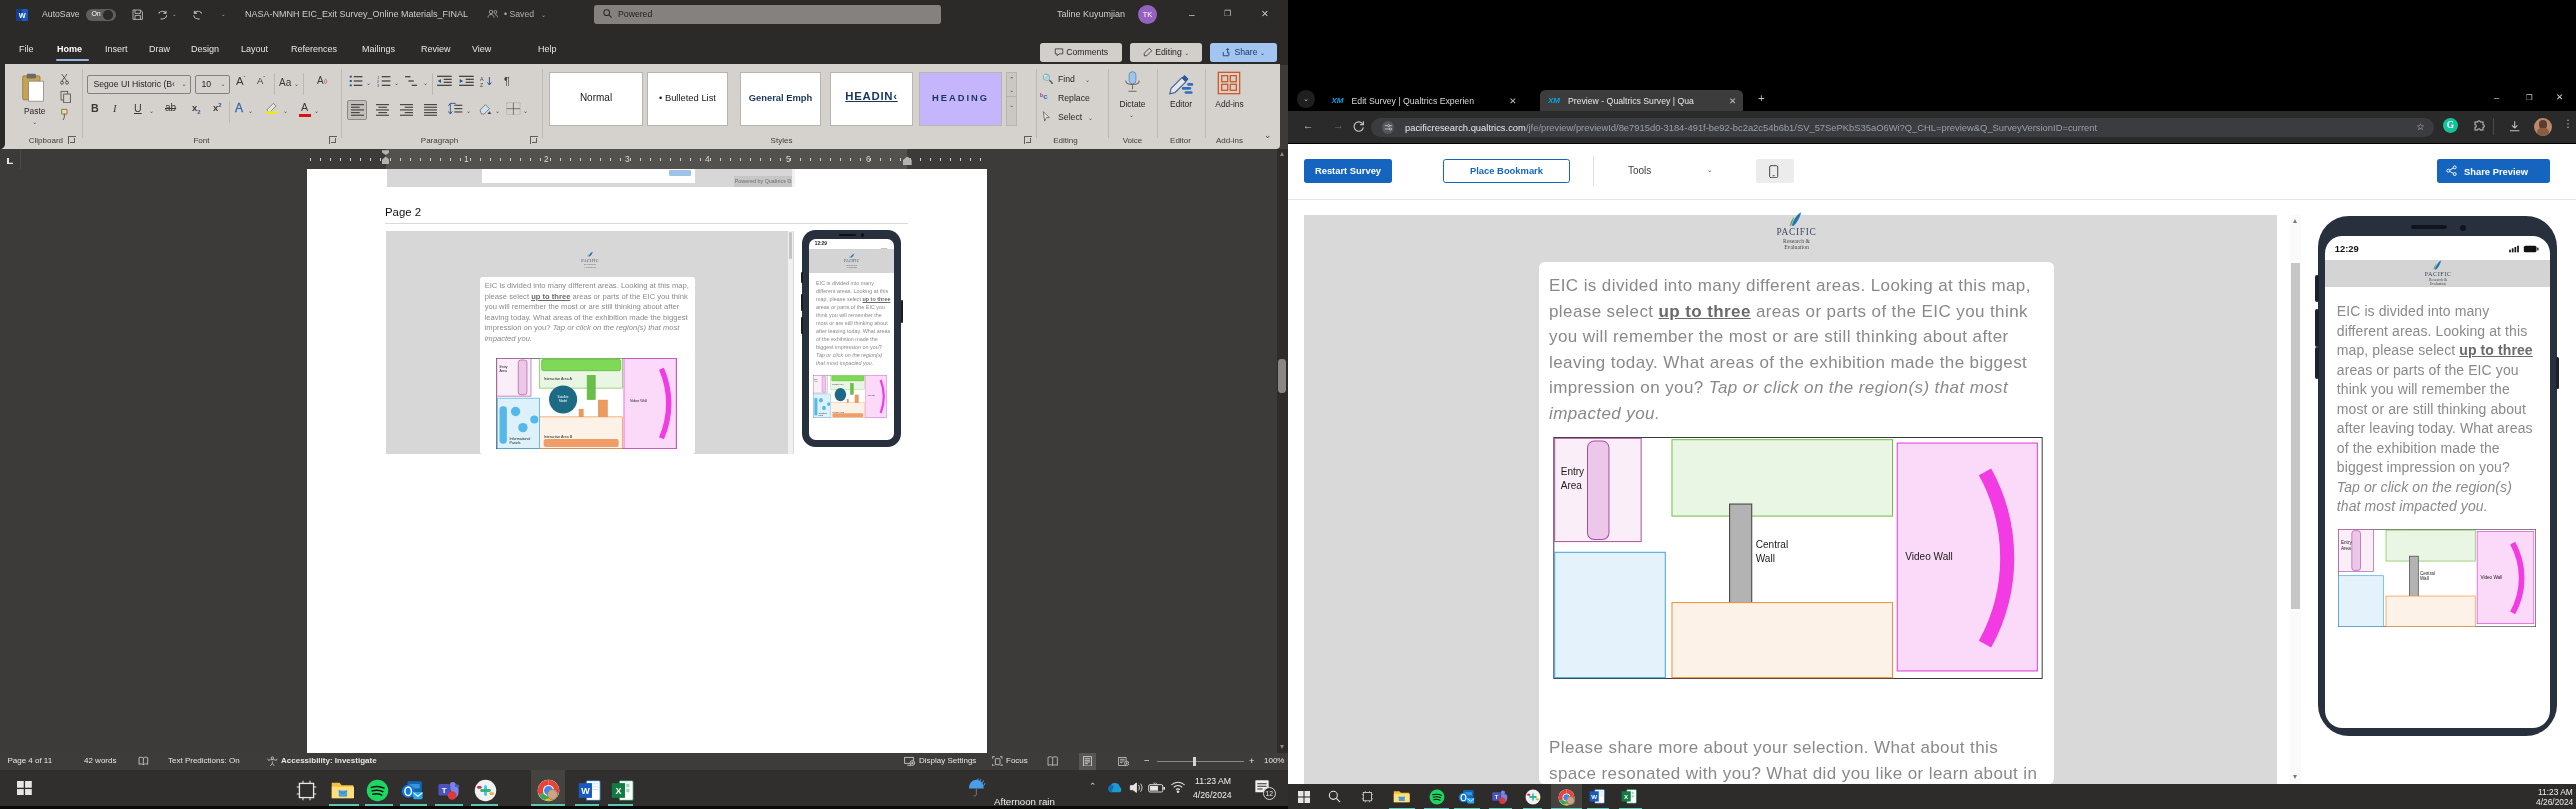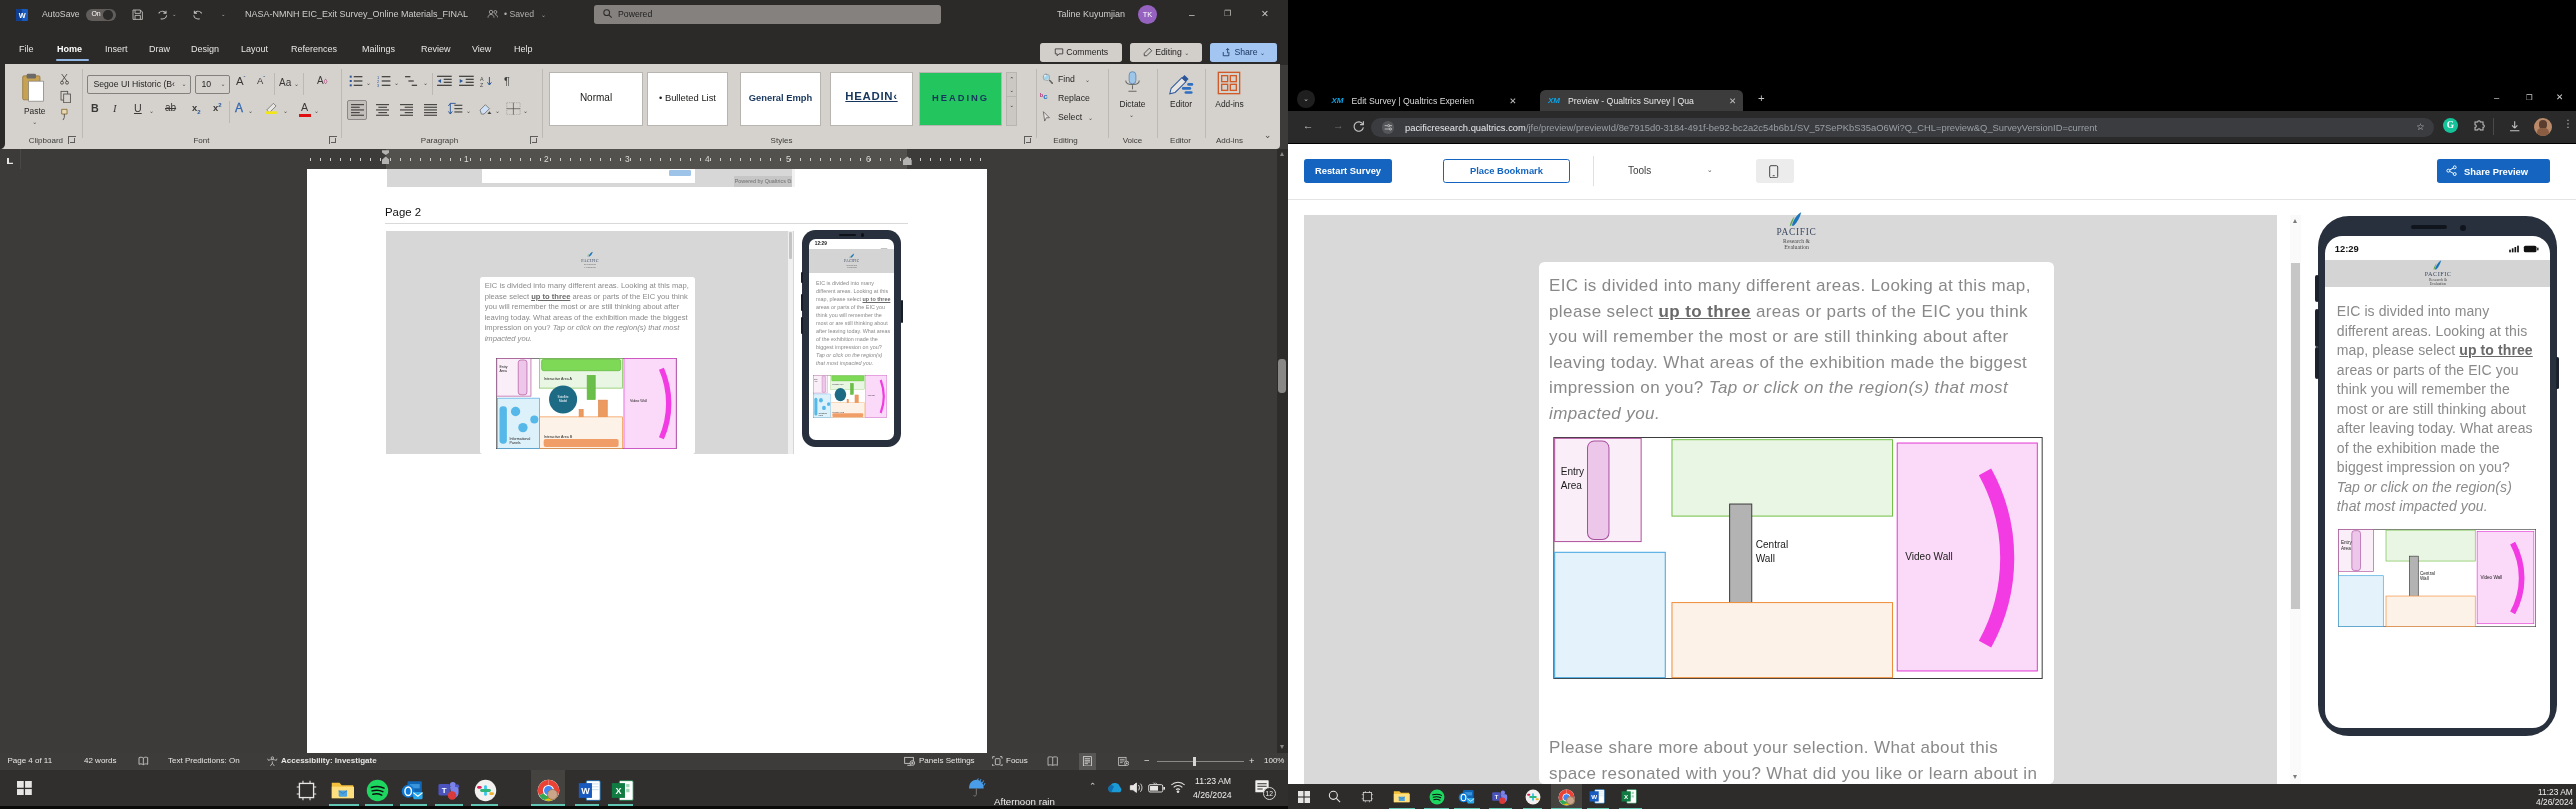--- a/index.html
+++ b/index.html
@@ -95,21 +95,21 @@
  <span class="mitem" style="left:57px;color:#fff;font-weight:bold">Home</span>
  <span class="abs" style="left:56px;top:29.5px;width:33px;height:2px;background:#91b6e4;border-radius:1.3px"></span>
  <span class="mitem" style="left:105px">Insert</span>
  <span class="mitem" style="left:149px">Draw</span>
  <span class="mitem" style="left:191px">Design</span>
  <span class="mitem" style="left:241px">Layout</span>
  <span class="mitem" style="left:291px">References</span>
  <span class="mitem" style="left:362px">Mailings</span>
  <span class="mitem" style="left:421px">Review</span>
  <span class="mitem" style="left:472px">View</span>
- <span class="mitem" style="left:514px">Help</span>
+ <span class="mitem" style="left:538px">Help</span>
  <div class="wbtn" style="left:1040px;width:82px;"><svg style="vertical-align:-2px" width="10" height="10" viewBox="0 0 16 16" fill="none" stroke="#333" stroke-width="1.3">
           <path d="M2 3h12v8H8l-3 3v-3H2z"></path>
         </svg> Comments</div>
  <div class="wbtn" style="left:1130px;width:72px;"><svg style="vertical-align:-2px" width="10" height="10" viewBox="0 0 16 16" fill="none" stroke="#333" stroke-width="1.3">
           <path d="M10 2l4 4-8 8H2v-4z"></path>
         </svg> Editing <span class="chev">⌄</span></div>
  <div class="wbtn" style="left:1210px;width:67px;background:#a3c5f1;color:#17335c;"><svg style="vertical-align:-2px" width="10" height="10" viewBox="0 0 16 16" fill="none" stroke="#17335c" stroke-width="1.3">
           <path d="M2 8v6h9V8M6.5 5L9 2.5 11.5 5M9 2.5V10"></path>
         </svg> Share <span class="chev" style="color:#17335c">⌄</span></div>
 </div>
@@ -283,21 +283,21 @@
         </div>
   <div class="abs" style="left:98px;width:81px;height:54px;background:#fff;border:0.7px solid #b8b5b1;">
           <div style="margin-top:19px;text-align:center;font-size:9.4px;color:#191918">• Bulleted List</div>
         </div>
   <div class="abs" style="left:191px;width:81px;height:54px;background:#fff;border:0.7px solid #b8b5b1;">
           <div style="margin-top:19px;text-align:center;font-size:9.4px;color:#17365d;font-weight:bold;">General Emph</div>
         </div>
   <div class="abs" style="left:281px;width:83px;height:54px;background:#fff;border:0.7px solid #b8b5b1;">
           <div style="margin-top:17.4px;text-align:center;font-size:11.4px;color:#17365d;font-weight:bold;text-decoration:underline;letter-spacing:0.7px">HEADIN‹</div>
         </div>
-  <div class="abs" style="left:370px;width:83px;height:54px;background:#22c55e;border:0.7px solid #b8b5b1;">
+  <div class="abs" style="left:370px;width:83px;height:54px;background:#c4b5fd;border:0.7px solid #b8b5b1;">
           <div style="margin-top:19px;text-align:center;font-size:9.4px;color:#17365d;font-weight:bold;letter-spacing:2px">HEADING</div>
         </div>
  </div>
  <div class="abs" style="left:1006px;top:8px;width:11.4px;height:54px;background:#cbc8c4;border:0.7px solid #b8b5b1">
    <div style="text-align:center;font-size:5.4px;color:#3b3a38;line-height:13.4px">⌃</div>
    <div style="text-align:center;font-size:5.4px;color:#3b3a38;line-height:9.4px">⌄</div>
    <div style="border-top:0.7px solid #b8b5b1;text-align:center;font-size:5.4px;color:#3b3a38;line-height:16px">⌄</div>
  </div>
  <div class="glabel" style="left:741px;">Styles</div>
       <div class="launch" style="left:1024px"></div>
@@ -500,21 +500,21 @@
         <circle cx="8" cy="3" r="1.8"></circle>
         <path d="M2 6.5c4-1.5 8-1.5 12 0M8 8v3M8 11l-3 4M8 11l3 4M2 6.5L1 4M14 6.5L15 4"></path>
       </svg>
  <span class="abs" style="left:281px;top:3.4px;font-weight:bold">Accessibility: Investigate</span>
  <svg class="abs" style="left:904px;top:2.7px" width="12" height="10.7" viewBox="0 0 18 16" fill="none" stroke="#d8d6d4" stroke-width="1.2">
         <rect x="1" y="2" width="13" height="9"></rect>
         <path d="M5 14h6"></path>
         <circle cx="12.5" cy="10.5" r="3.5" fill="#3e3c3b"></circle>
         <path d="M12.5 8.5v4M10.5 10.5h4"></path>
       </svg>
- <span class="abs" style="left:919px;top:3.4px">Panels Settings</span>
+ <span class="abs" style="left:919px;top:3.4px">Display Settings</span>
  <svg class="abs" style="left:992px;top:2.7px" width="10.7" height="10.7" viewBox="0 0 16 16" fill="none" stroke="#d8d6d4" stroke-width="1.2">
         <path d="M1 4V1h3M12 1h3v3M15 12v3h-3M4 15H1v-3"></path>
         <rect x="5" y="4" width="7" height="9" rx="1"></rect>
       </svg>
  <span class="abs" style="left:1006px;top:3.4px">Focus</span>
  <svg class="abs" style="left:1047px;top:2.7px" width="11.4" height="10.7" viewBox="0 0 17 16" fill="none" stroke="#d8d6d4" stroke-width="1.1">
         <path d="M8.5 2C6.5 1 3 1 1.5 2v12C3 13 6.5 13 8.5 14c2-1 5.5-1 7-0v-12C14 1 10.5 1 8.5 2zM8.5 2v12"></path>
       </svg>
  <div class="abs" style="left:1079px;top:0;width:17.4px;height:17px;background:#585654;"></div>
  <svg class="abs" style="left:1082px;top:2.7px" width="10.7" height="10.7" viewBox="0 0 16 16" fill="none" stroke="#e8e6e4" stroke-width="1.1">

